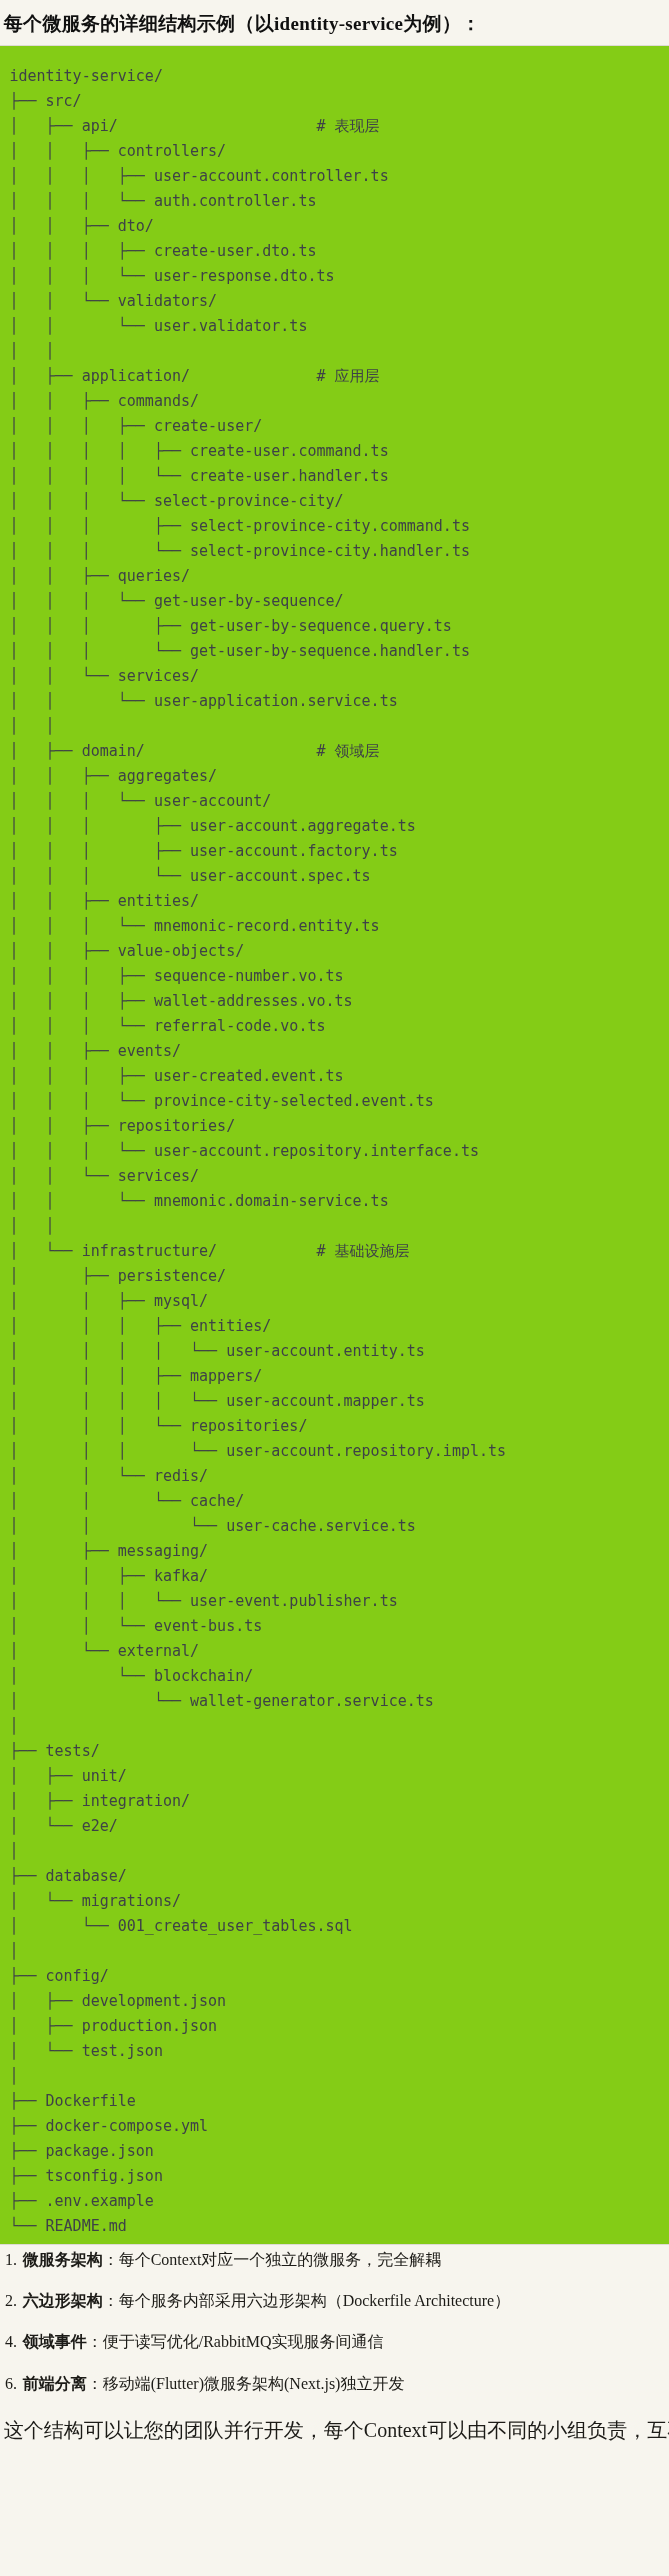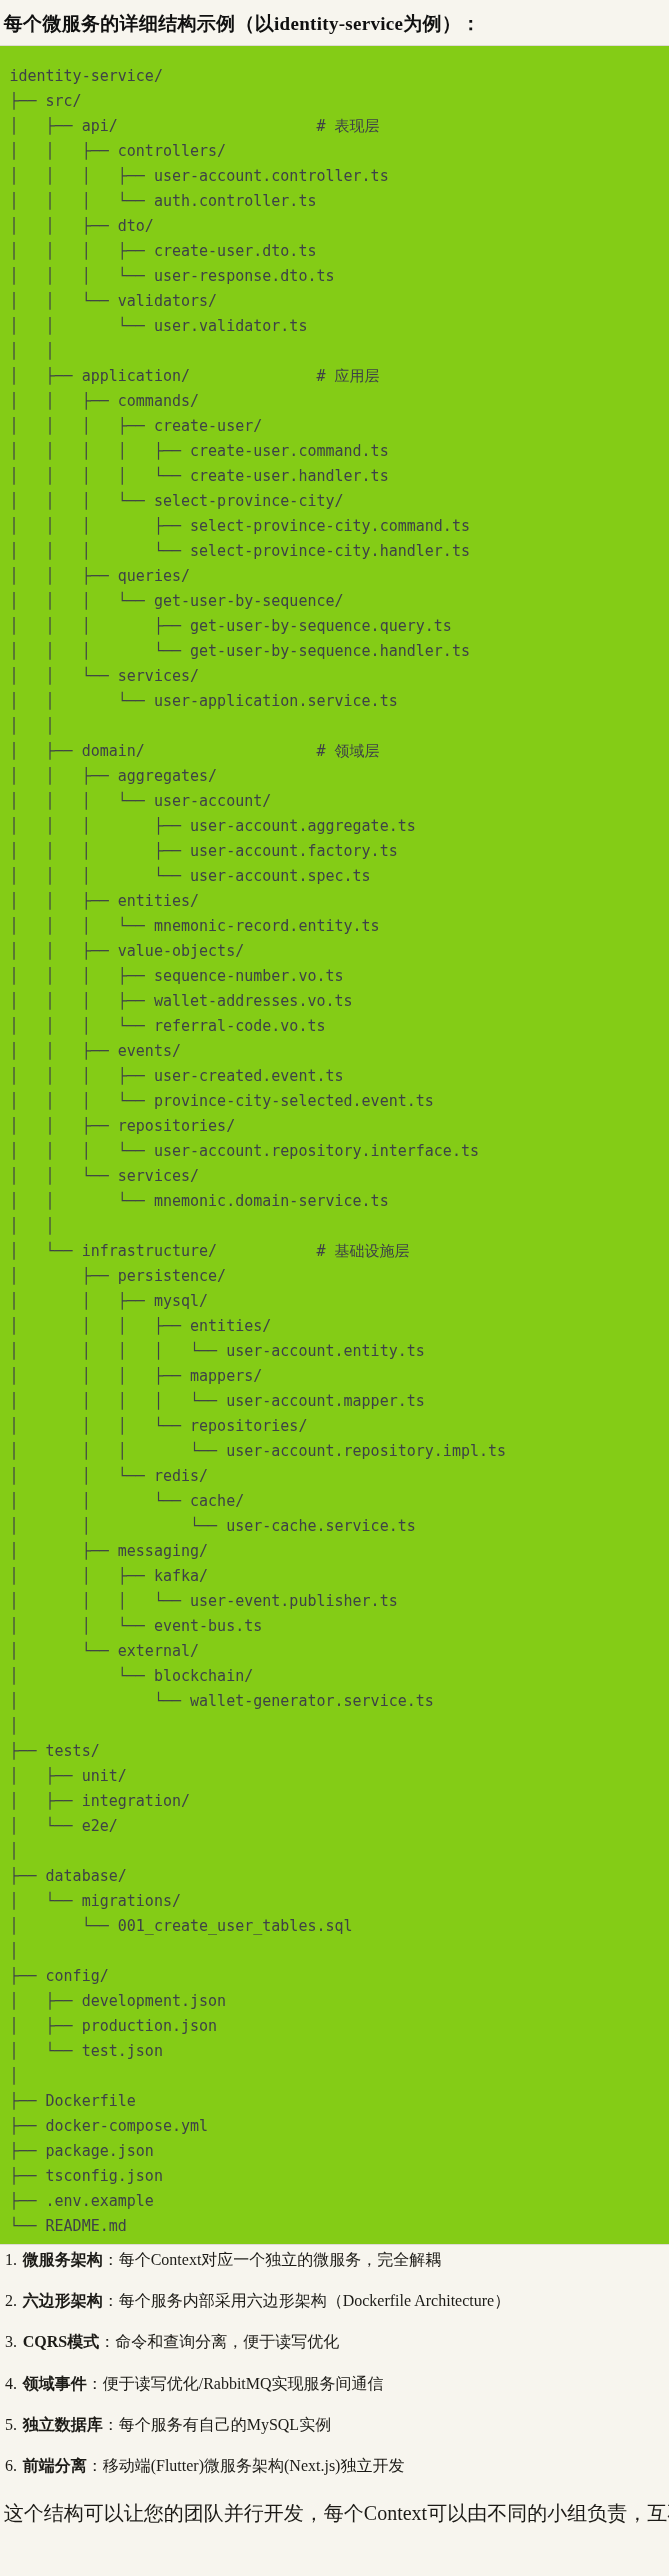--- a/index.html
+++ b/index.html
@@ -167,22 +167,20 @@
 ├── docker-compose.yml
 ├── package.json
 ├── tsconfig.json
 ├── .env.example
 └── README.md</code></pre>
 
 
   <ol class="notes-list">
     <li><span class="note-num">1.</span><span class="note-label">微服务架构</span><span class="note-text">：每个Context对应一个独立的微服务，完全解耦</span></li>
     <li><span class="note-num">2.</span><span class="note-label">六边形架构</span><span class="note-text">：每个服务内部采用六边形架构（Dockerfile Architecture）</span></li>
-    <li><span class="note-num">3.</span><span class="note-label">CQRS模式</span><span class="note-text">：命令和查询分离，便于读写优化</span></li>
     <li><span class="note-num">4.</span><span class="note-label">领域事件</span><span class="note-text">：便于读写优化/RabbitMQ实现服务间通信</span></li>
-    <li><span class="note-num">5.</span><span class="note-label">独立数据库</span><span class="note-text">：每个服务有自己的MySQL实例</span></li>
     <li><span class="note-num">6.</span><span class="note-label">前端分离</span><span class="note-text">：移动端(Flutter)微服务架构(Next.js)独立开发</span></li>
   </ol>
 
   <p class="closing-paragraph">这个结构可以让您的团队并行开发，每个Context可以由不同的小组负责，互不干扰。</p>
 
 </div>
 
 
 </body></html>

